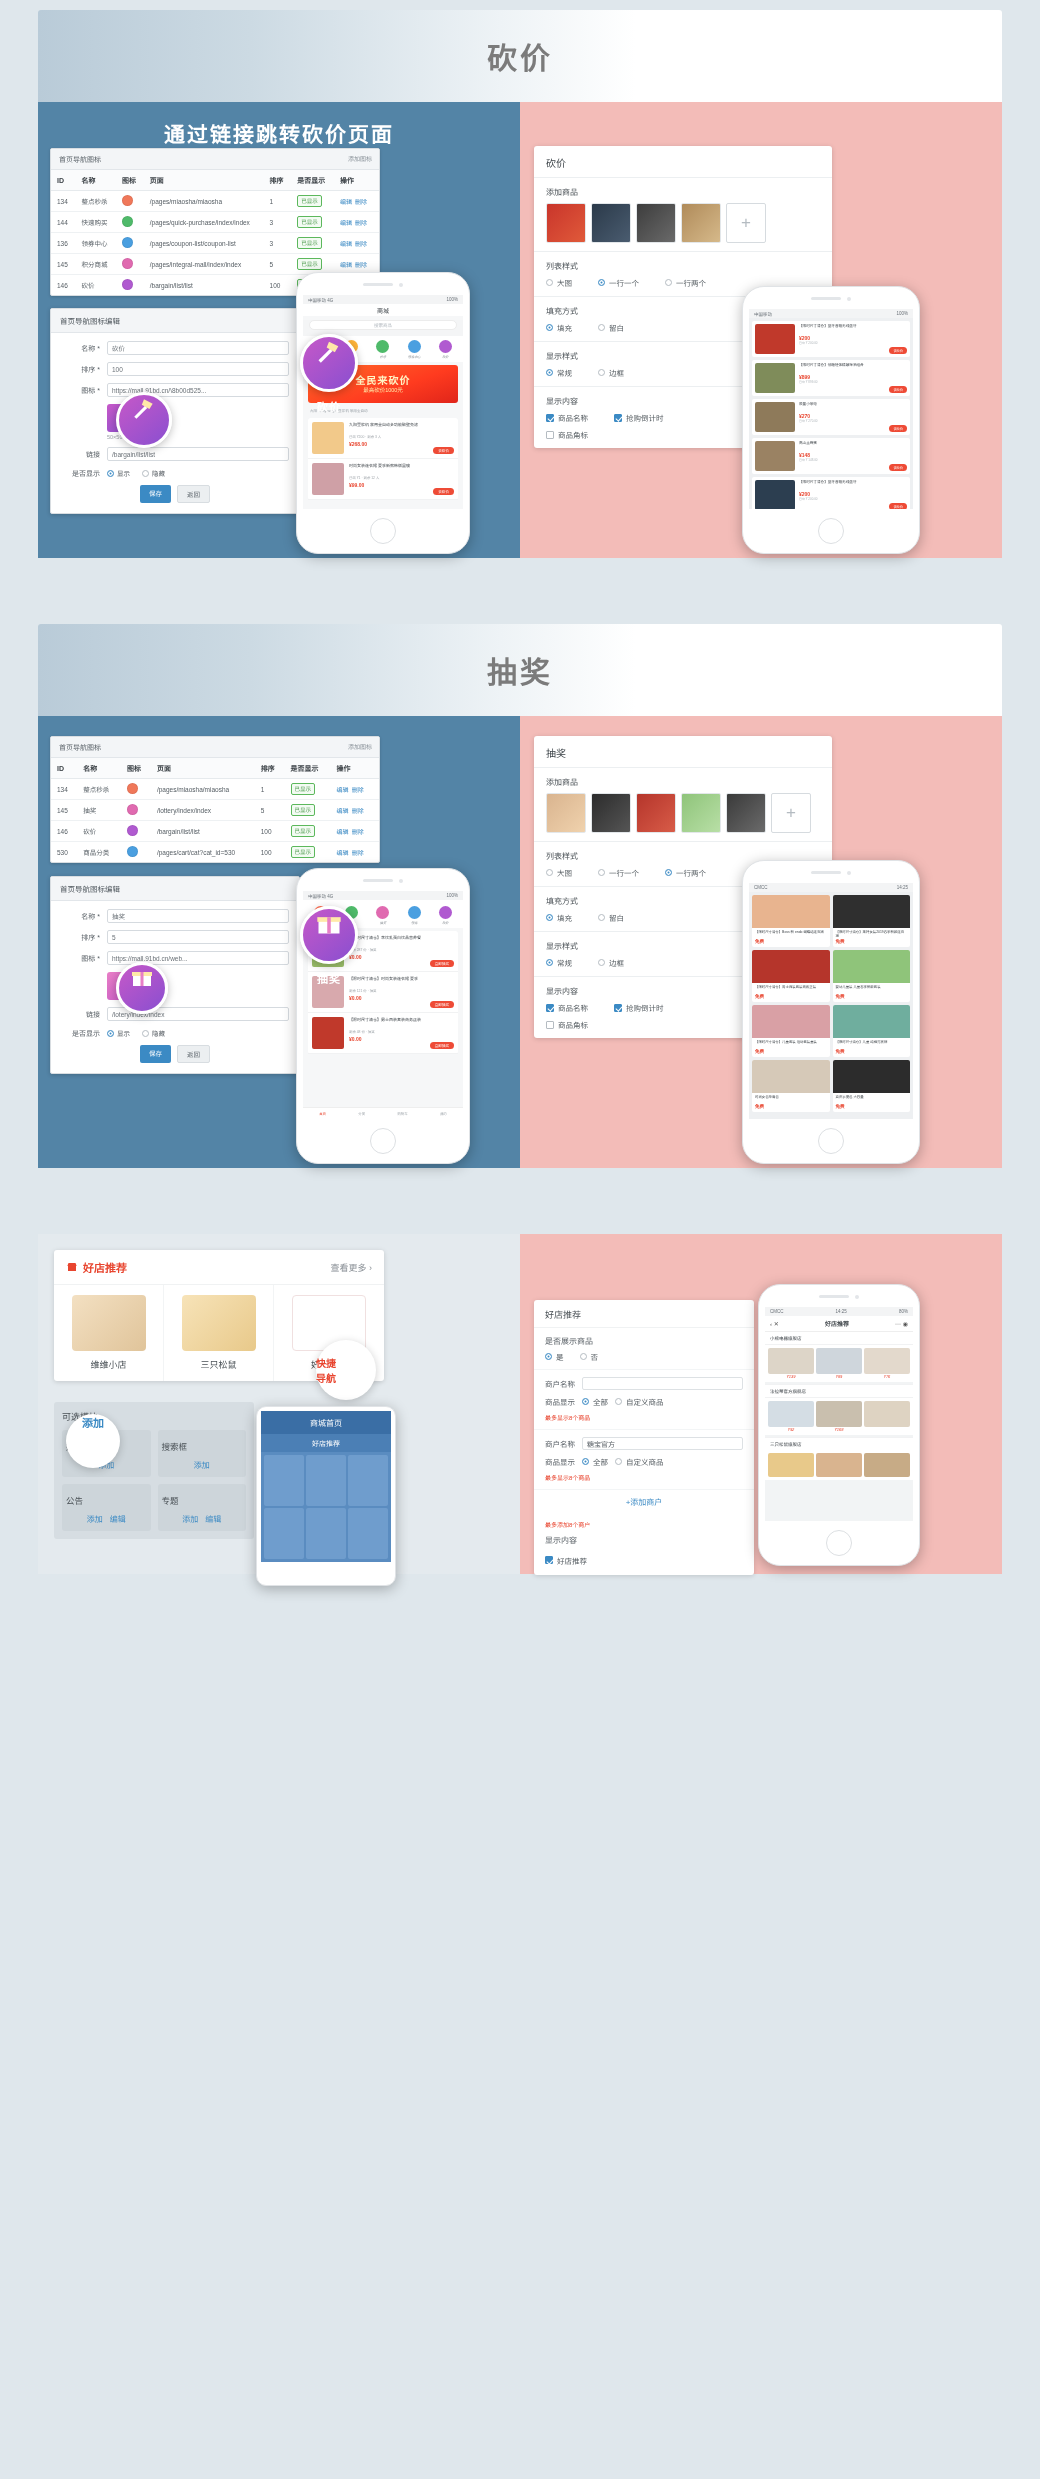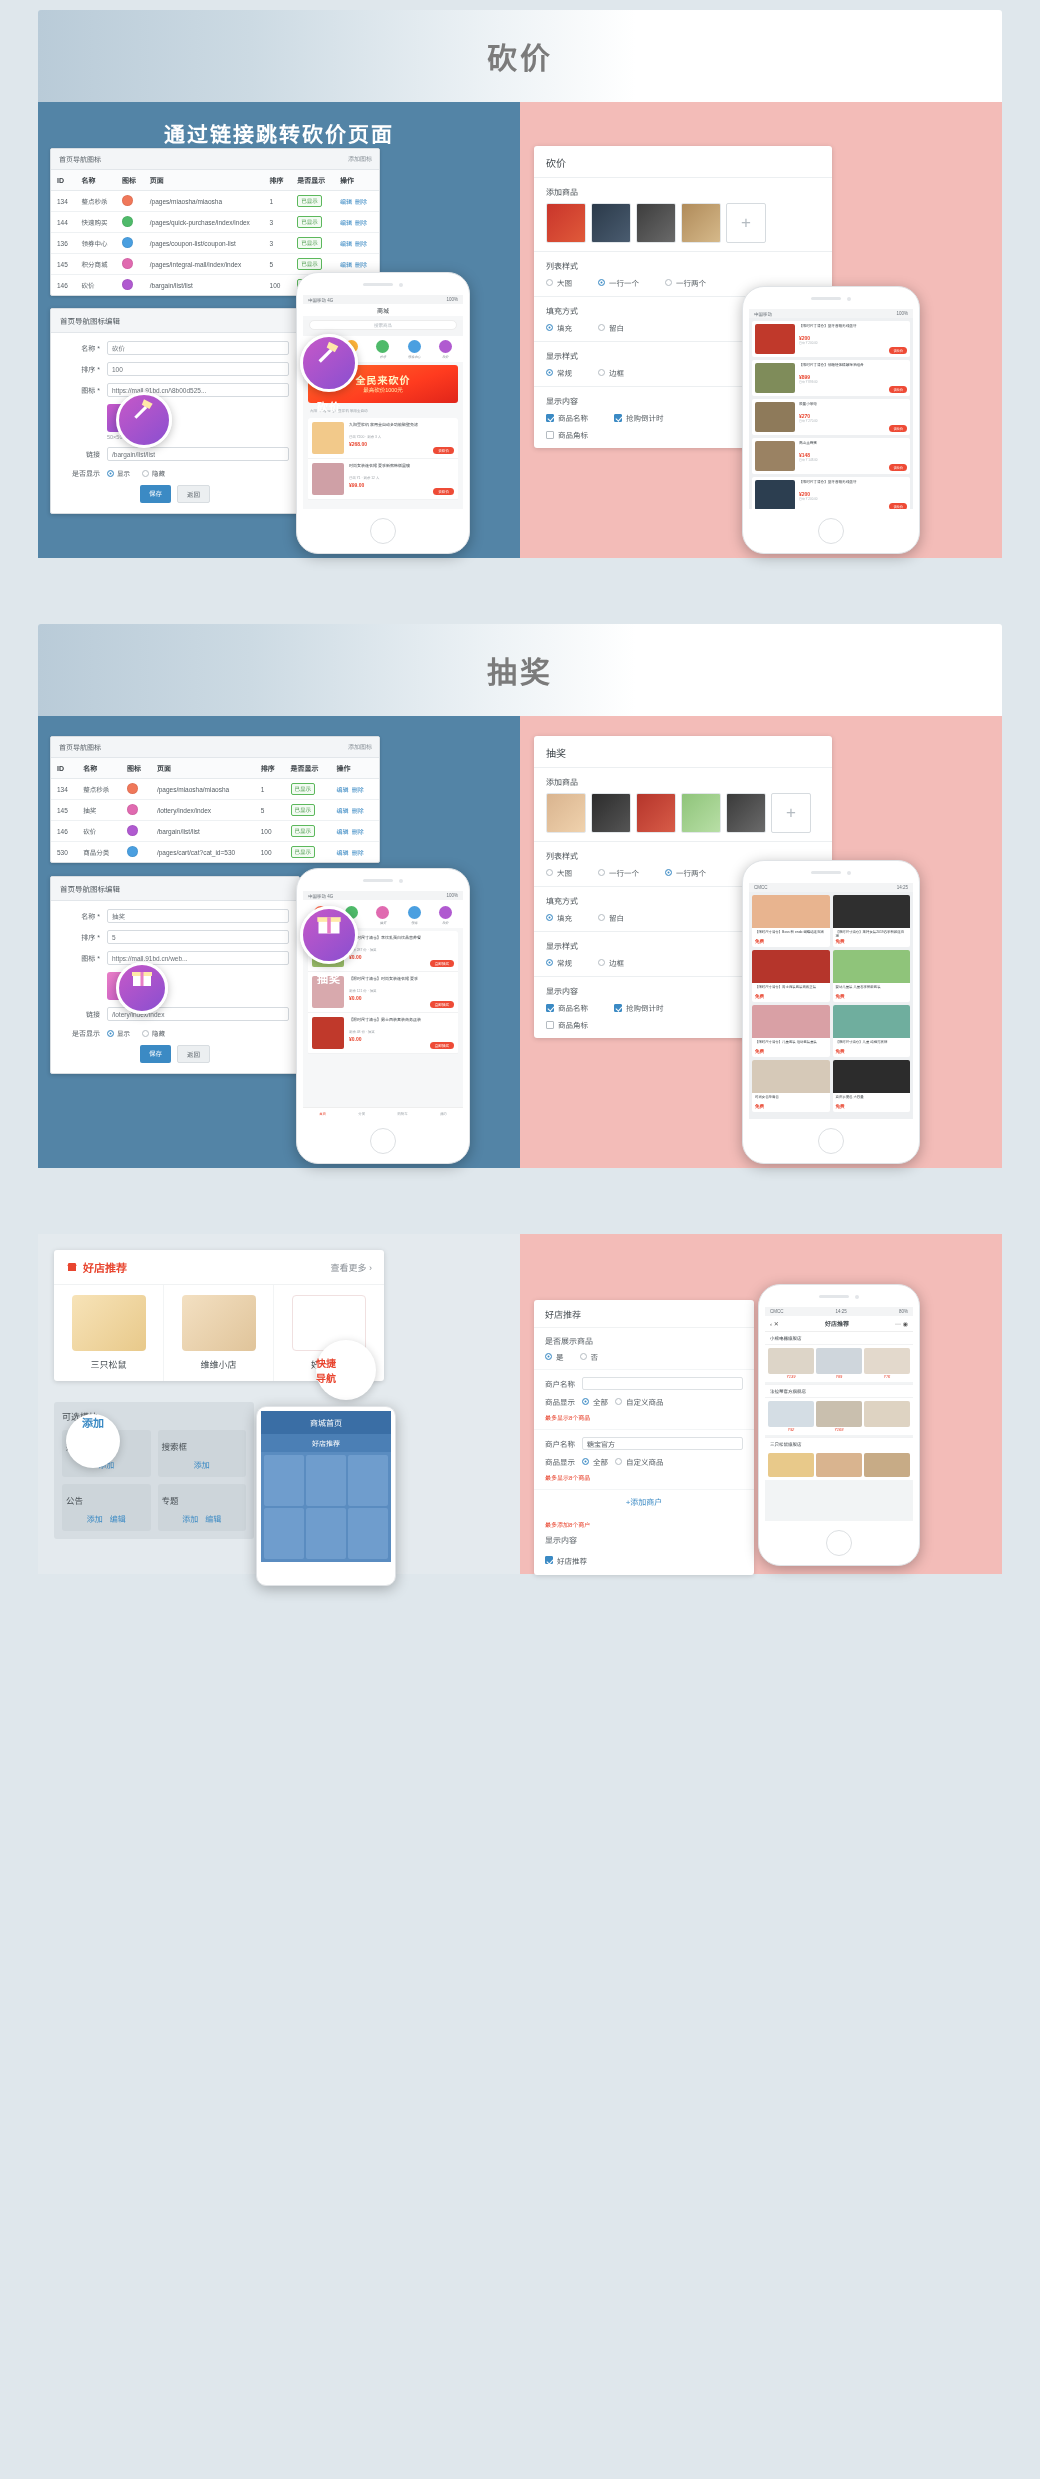--- a/index.html
+++ b/index.html
@@ -903,26 +903,26 @@
           <span class="l">
             <svg width="12" height="12" viewBox="0 0 24 24">
                 <path d="M3 9 L5 4 H19 L21 9 V10 H3 Z M4 10 H20 V20 H4 Z" fill="#e8452f"></path>
               </svg>
             <span>好店推荐</span>
           </span>
           <span class="r"><span>查看更多</span> ›</span>
         </div>
         <div class="sc-grid">
           <div class="sc-cell">
+            <div class="sc-logo" style="background:linear-gradient(135deg,#f3e0c2,#e0c49a)"></div>
+            <div class="sc-name">维维小店</div>
+          </div>
+          <div class="sc-cell">
             <div class="sc-logo" style="background:linear-gradient(135deg,#f7e3b8,#e8c98a)"></div>
             <div class="sc-name">三只松鼠</div>
-          </div>
-          <div class="sc-cell">
-            <div class="sc-logo" style="background:linear-gradient(135deg,#f3e0c2,#e0c49a)"></div>
-            <div class="sc-name">维维小店</div>
           </div>
           <div class="sc-cell">
             <div class="sc-logo" style="background:#fff;border:1px solid #f0e0e0;"></div>
             <div class="sc-name">好产品店</div>
           </div>
         </div>
       </div>
 
       <div class="modcard" style="position:absolute; left:16px; top:168px; width:200px;">
         <div class="mod-title">可选模块</div>

